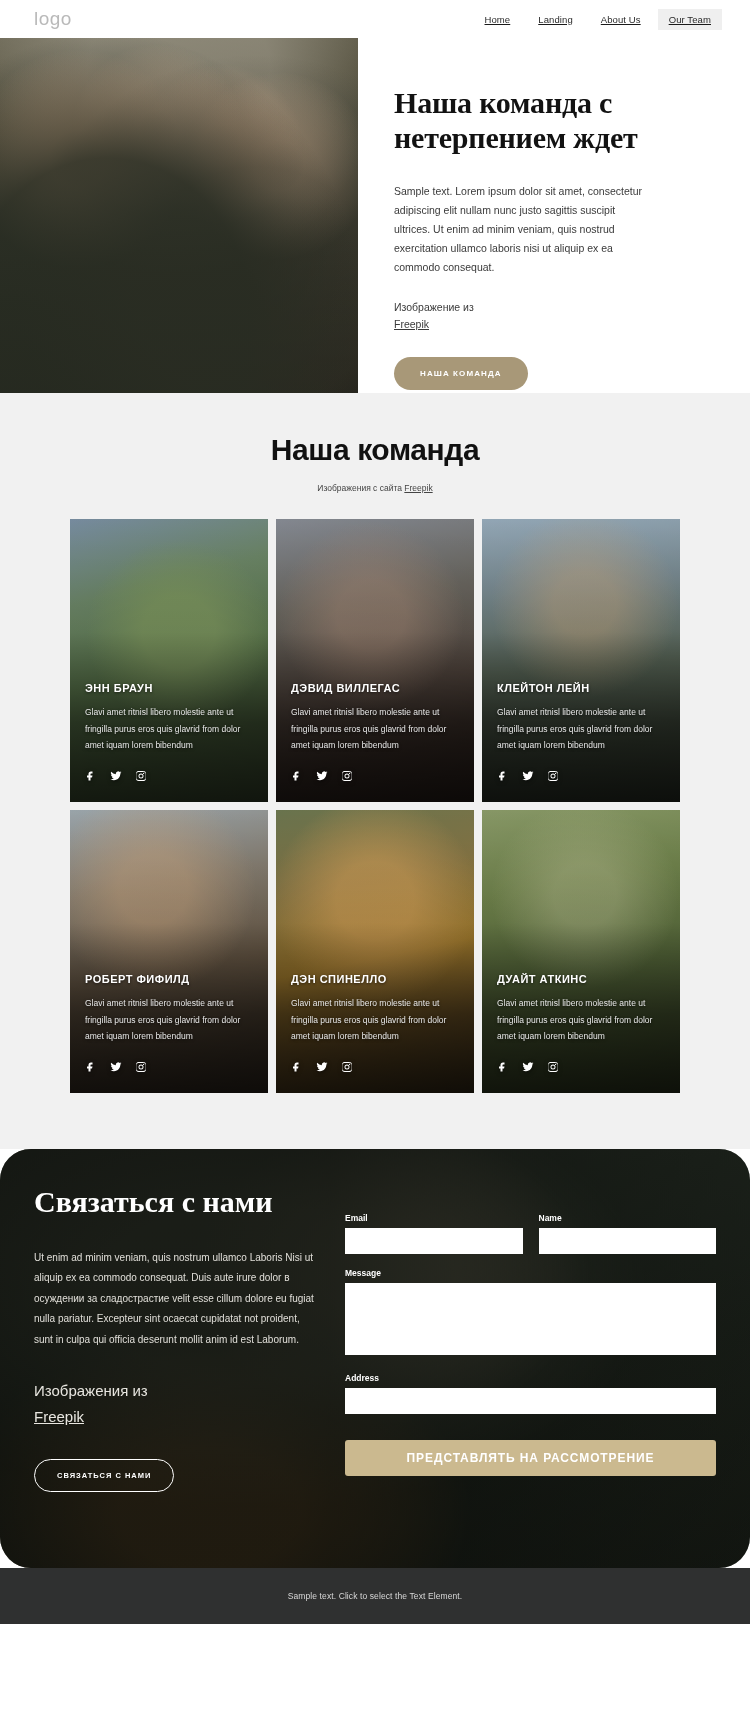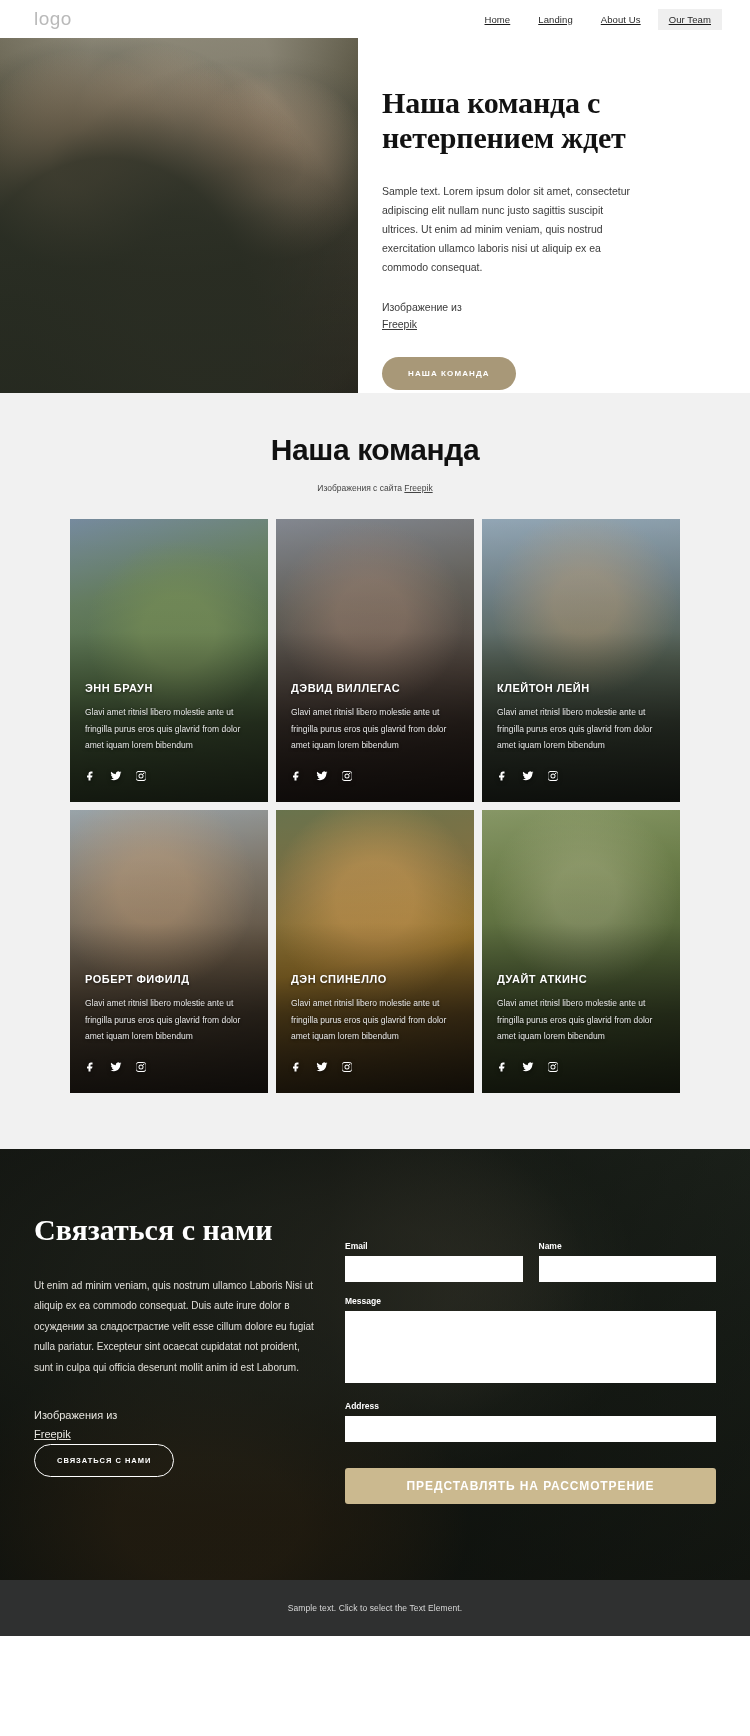--- a/index.html
+++ b/index.html
@@ -38,21 +38,21 @@
       radial-gradient(circle at 50% 10%, rgba(170,165,150,.55) 0 25%, rgba(0,0,0,0) 55%),
       linear-gradient(170deg,#6e6a58 0%,#55513f 22%,#3d4034 45%,#2e3228 66%,#23261e 100%);
   }
   .hero-img::after{
     content:""; position:absolute; inset:0;
     background:
       radial-gradient(ellipse at 30% 78%, rgba(40,44,34,.85) 0 40%, rgba(0,0,0,0) 72%),
       radial-gradient(ellipse at 72% 70%, rgba(60,55,44,.5) 0 34%, rgba(0,0,0,0) 66%),
       linear-gradient(0deg, rgba(18,20,15,.6), rgba(0,0,0,0) 55%);
   }
-  .hero-txt { flex:1; padding:48px 48px 0 24px; }
+  .hero-txt { flex:1; padding:48px 48px 0 36px; }
   .hero-title {
     font-family:"Liberation Serif", serif;
     font-weight:700; font-size:30px; line-height:1.16;
     letter-spacing:-.2px; color:#121212; margin-bottom:26px;
   }
   .hero-p {
     font-size:10.5px; line-height:1.82; color:#3a3a3a;
     max-width:258px; margin-bottom:22px;
   }
   .hero-credit { font-size:10.5px; line-height:1.6; color:#3a3a3a; margin-bottom:24px; }
@@ -110,42 +110,43 @@
     linear-gradient(170deg,#a3aeb4 0%,#8a8275 28%,#6b5b48 56%,#4a3e30 80%,#332a21 100%);}
   .bg5{background:
     radial-gradient(circle at 50% 32%, rgba(222,168,92,.6) 0 18%, rgba(0,0,0,0) 48%),
     linear-gradient(168deg,#6f7a52 0%,#8a7a48 26%,#a8802f 52%,#6e5326 76%,#3a2e1a 100%);}
   .bg6{background:
     radial-gradient(circle at 52% 30%, rgba(190,195,150,.45) 0 14%, rgba(0,0,0,0) 42%),
     linear-gradient(170deg,#8fa06c 0%,#74884f 28%,#5a6d3d 56%,#45532f 80%,#313b22 100%);}
 
   
   .contact {
-    position:relative; padding:64px 0 76px; overflow:hidden;
+    position:relative; padding:36px 0 76px; overflow:hidden;
     background:
       radial-gradient(ellipse at 33% 34%, rgba(92,96,78,.55) 0 22%, rgba(0,0,0,0) 56%),
       radial-gradient(ellipse at 52% 30%, rgba(150,128,104,.35) 0 12%, rgba(0,0,0,0) 36%),
       radial-gradient(ellipse at 28% 86%, rgba(196,120,44,.35) 0 12%, rgba(0,0,0,0) 34%),
       linear-gradient(165deg,#2b3029 0%,#232a22 30%,#1d231c 60%,#161a14 100%);
+    border-radius: 31px;
   }
   .contact::before{
     content:""; position:absolute; inset:0;
     background:linear-gradient(to right, rgba(10,12,9,.72) 0 44%, rgba(10,12,9,.35) 100%);
   }
   .contact-wrap { position:relative; z-index:2; display:flex; padding:0 34px; gap:26px; }
   .contact-left { width:285px; color:#fff; }
   .contact-title {
     font-family:"Liberation Serif", serif; font-weight:700;
     font-size:30px; line-height:1.16; margin-bottom:28px;
   }
   .contact-p {
     font-family:Liberation Sans, sans-serif;
     font-size:10px; line-height:2.05; color:#e0ded8; margin-bottom:28px;
   }
-  .contact-credit { font-size:11px; line-height:1.7; color:#e8e6e0; }
+  .contact-credit { font-size:15px; line-height:1.7; color:#e8e6e0; margin-bottom:30px; }
   .contact-credit a { color:#e8e6e0; text-decoration:underline; display:block; }
   .btn-outline {
     display:inline-block; background:transparent; color:#fff;
     border:1px solid #ffffff; border-radius:18px;
     font-size:7.5px; font-weight:700; letter-spacing:1px;
     padding:11px 22px; cursor:pointer;
   }
 
   .form { flex:1; padding-top:28px; }
   .form-row { display:flex; gap:16px; margin-bottom:14px; }

